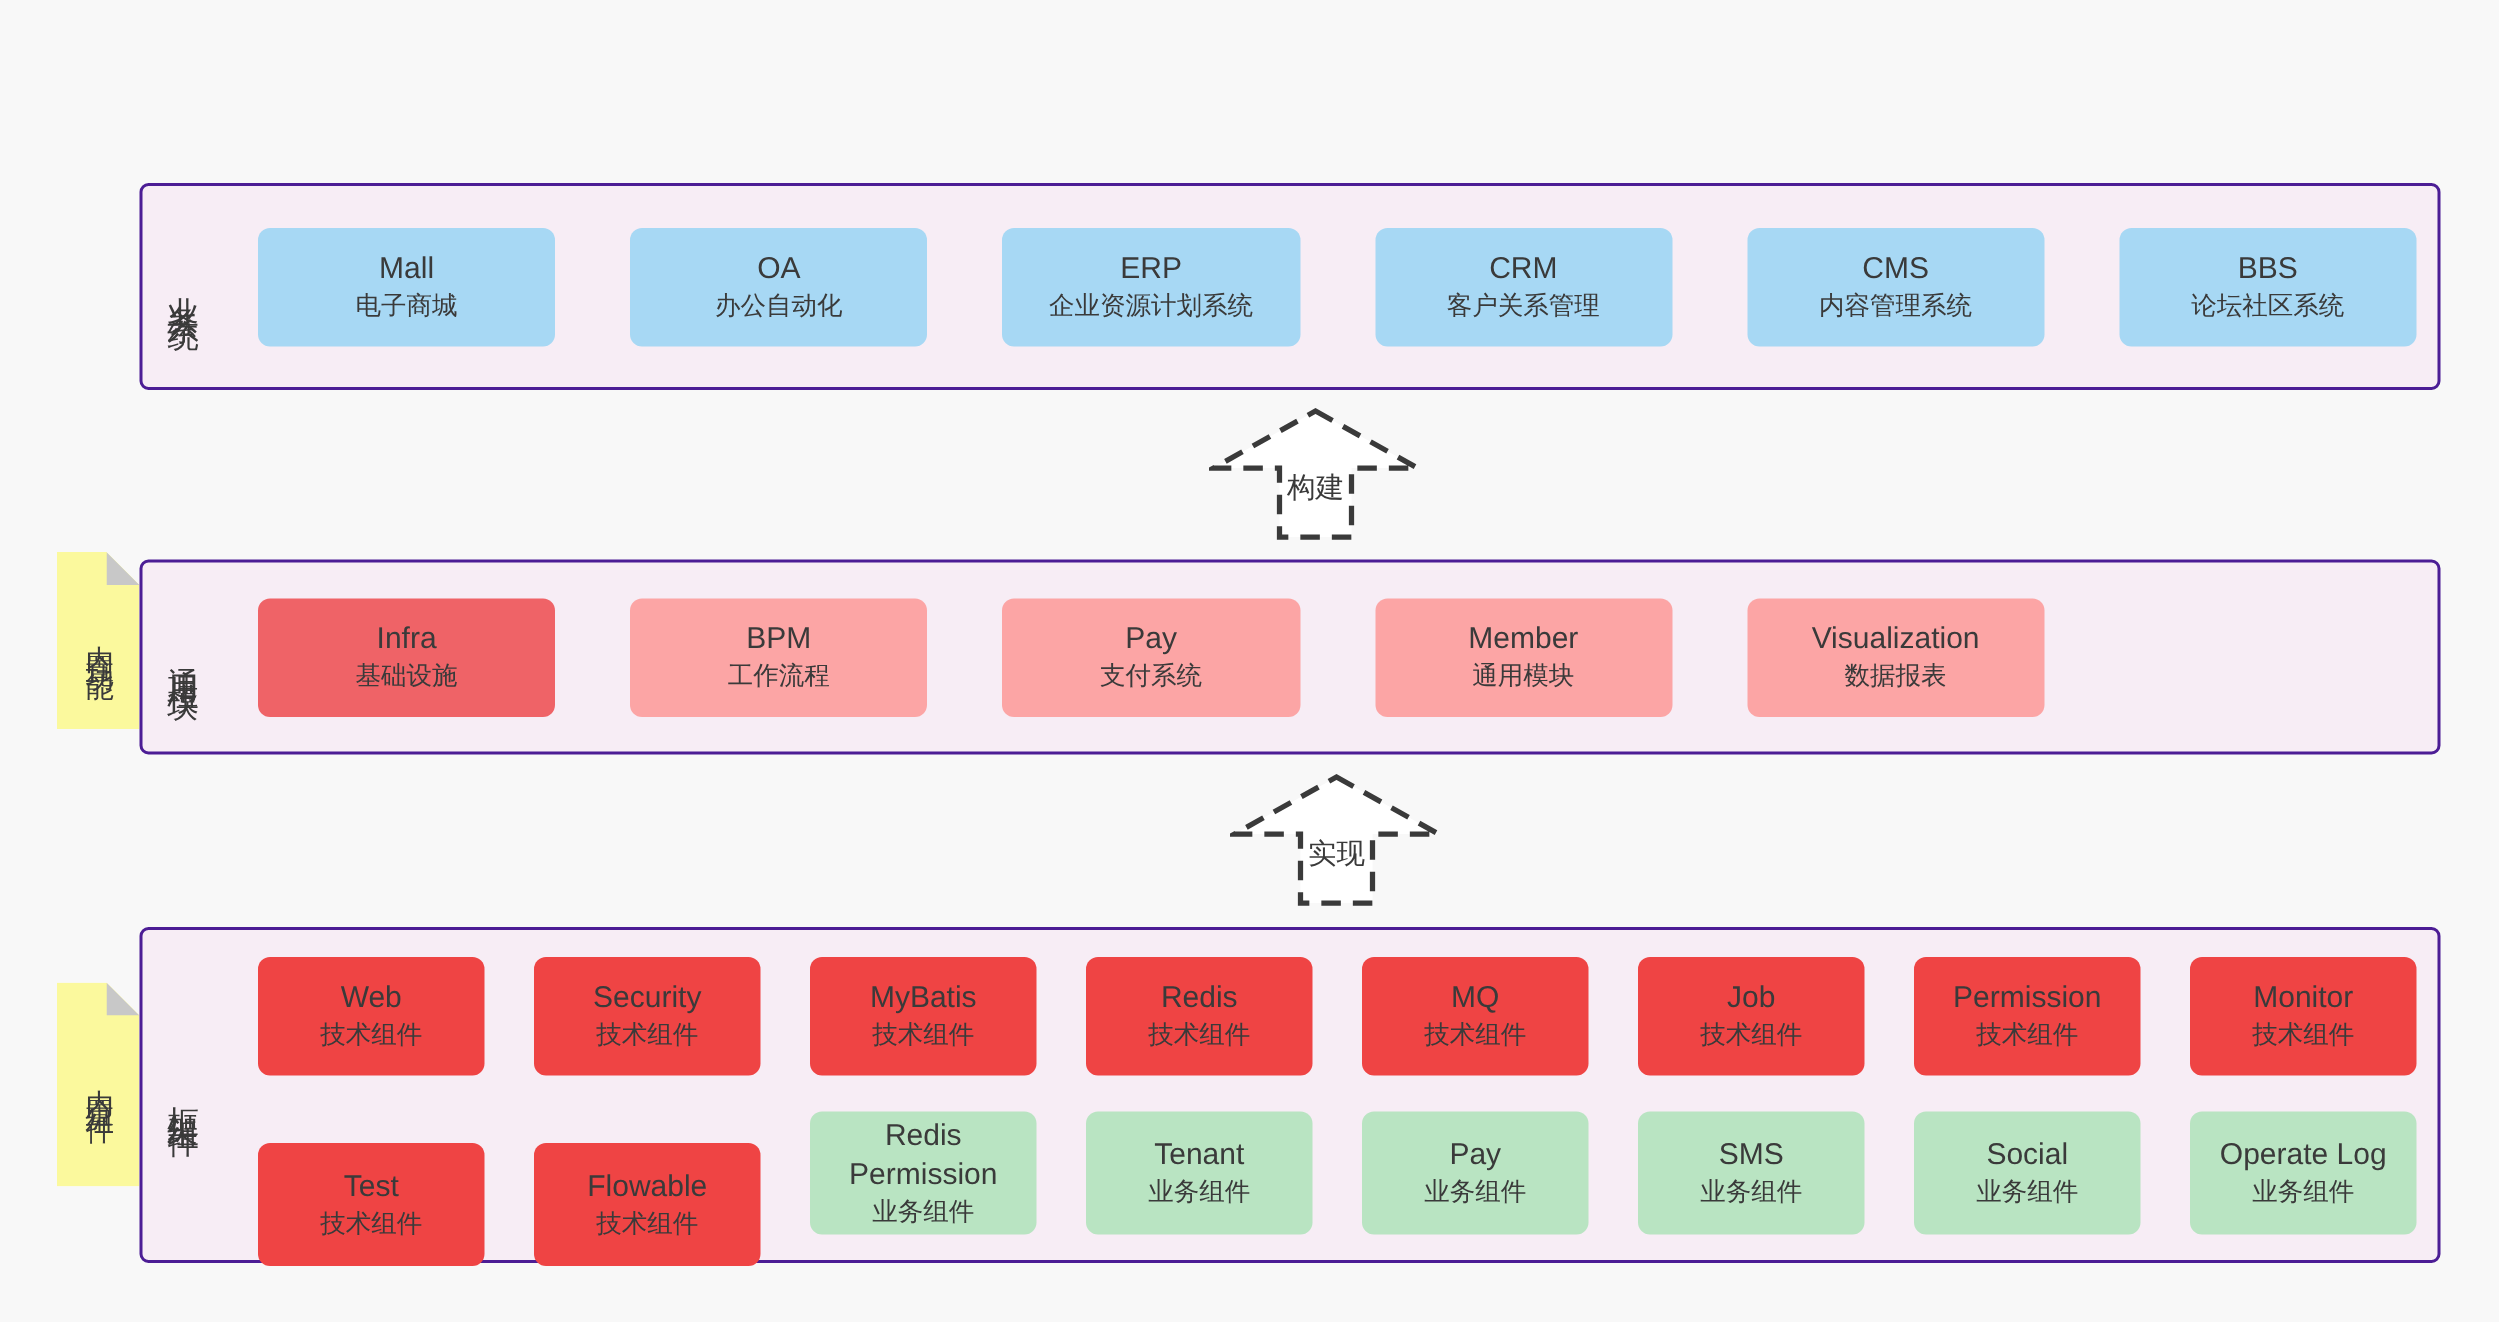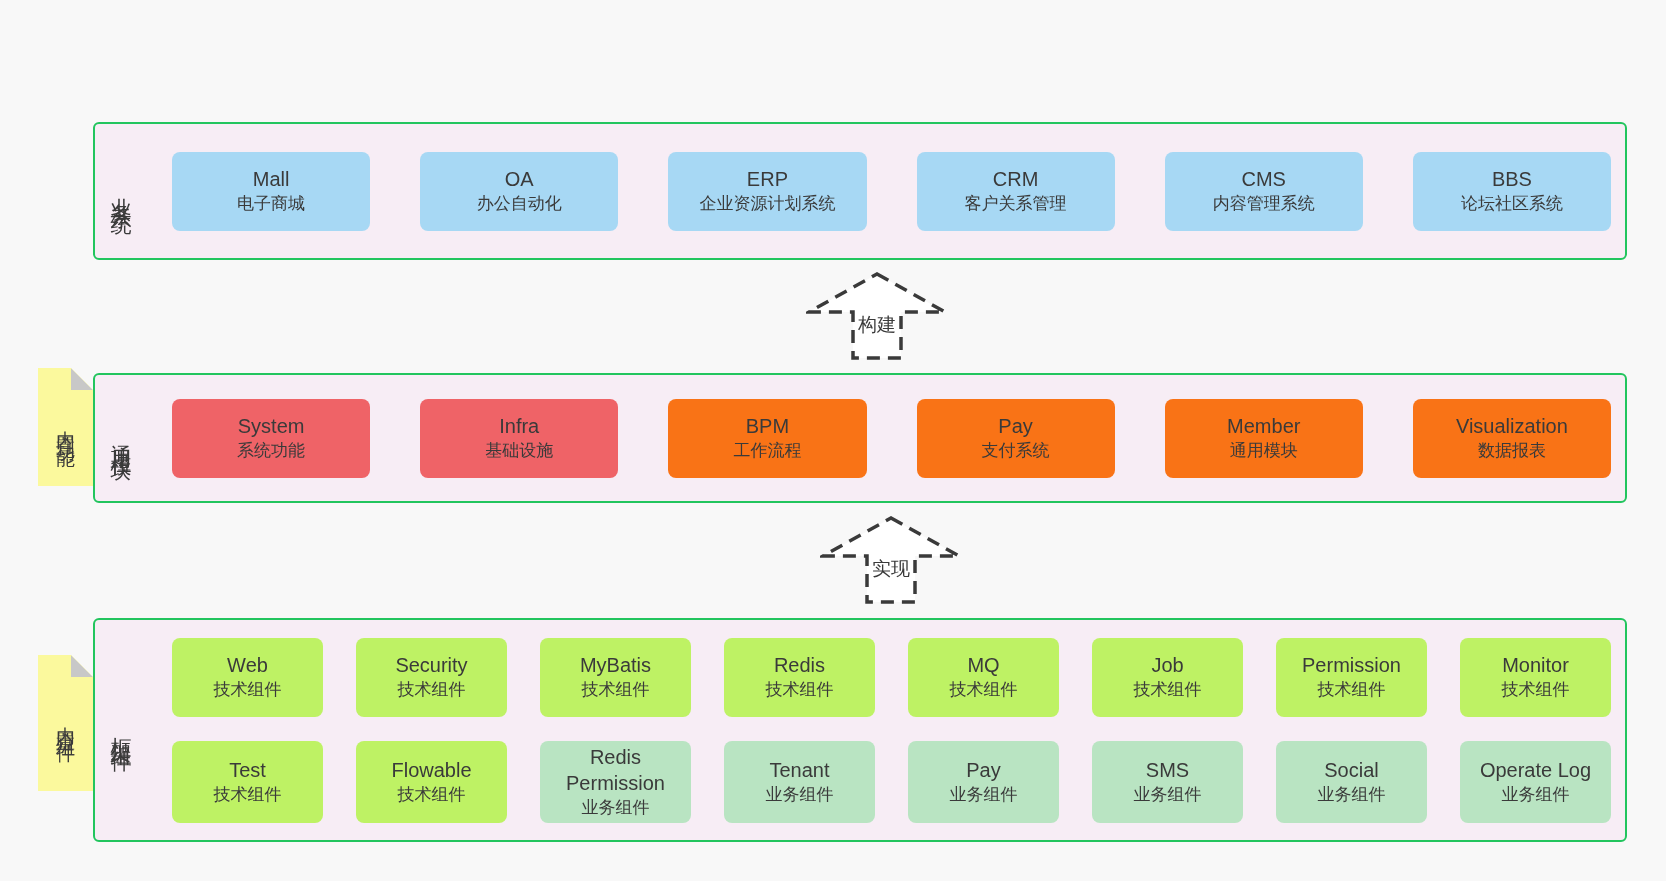--- a/index.html
+++ b/index.html
@@ -23,21 +23,21 @@
     z-index:1;
   }
   .sticky .fold{position:absolute;top:0;right:0;}
   .sticky .vtext{font-size:19px;letter-spacing:6px;}
 
   
   .layer{
     position:absolute;
     left:93px;width:1534px;
     background:#f7edf5;
-    border:2px solid #22c55e;
+    border:2px solid #4c1d95;
     border-radius:6px;
     box-sizing:border-box;
     display:flex;
     z-index:2;
     gap:25px;
   }
   .side-label{
     flex:0 0 52px;
     display:flex;align-items:center;justify-content:center;
     font-size:21px;letter-spacing:5px;
@@ -67,22 +67,22 @@
     text-align:center;
     padding:0 8px;
     box-sizing:border-box;
   }
   .row-2 .box{height:82px;}
   .box .en{font-size:20px;line-height:26px;}
   .box .zh{font-size:17px;line-height:24px;text-align:center;}
 
   .c-blue{background:#a7d8f4;}
   .c-red{background:#ef6367;}
-  .c-pink{background:#f97316;}
-  .c-green{background:#bef264;}
+  .c-pink{background:#fca5a5;}
+  .c-green{background:#ef4444;margin-top:21px;}
   .c-lgreen{background:#b9e4c2;}
 
   
   .arrow{position:absolute;width:142px;height:90px;z-index:2;}
   .arrow svg{position:absolute;left:0;top:0;}
   .arrow path{
     fill:#ffffff;
     stroke:#3a3a3a;
     stroke-width:3.5;
     stroke-dasharray:13 8;
@@ -145,24 +145,20 @@
     <svg width="142" height="90" viewBox="0 0 142 90">
       <path d="M71 2 L139 40 L95 40 L95 86 L47 86 L47 40 L3 40 Z"></path>
     </svg>
     <div class="arrow-label">构建</div>
   </div>
 
   <div class="layer" style="top:373px;height:130px;">
     <div class="side-label vtext">通用模块</div>
     <div class="boxes">
       <div class="box c-red">
-        <div class="en">System</div>
-        <div class="zh">系统功能</div>
-      </div>
-      <div class="box c-red">
         <div class="en">Infra</div>
         <div class="zh">基础设施</div>
       </div>
       <div class="box c-pink">
         <div class="en">BPM</div>
         <div class="zh">工作流程</div>
       </div>
       <div class="box c-pink">
         <div class="en">Pay</div>
         <div class="zh">支付系统</div>

